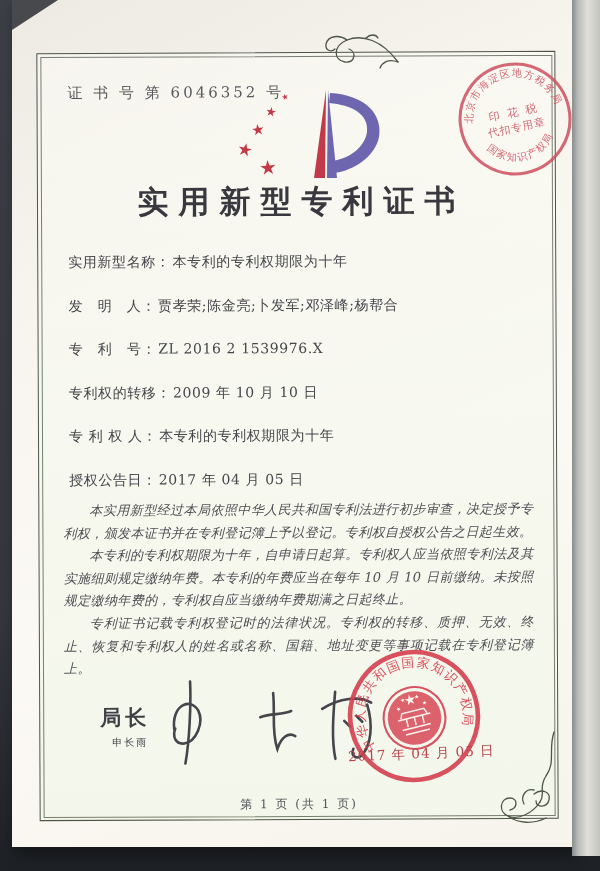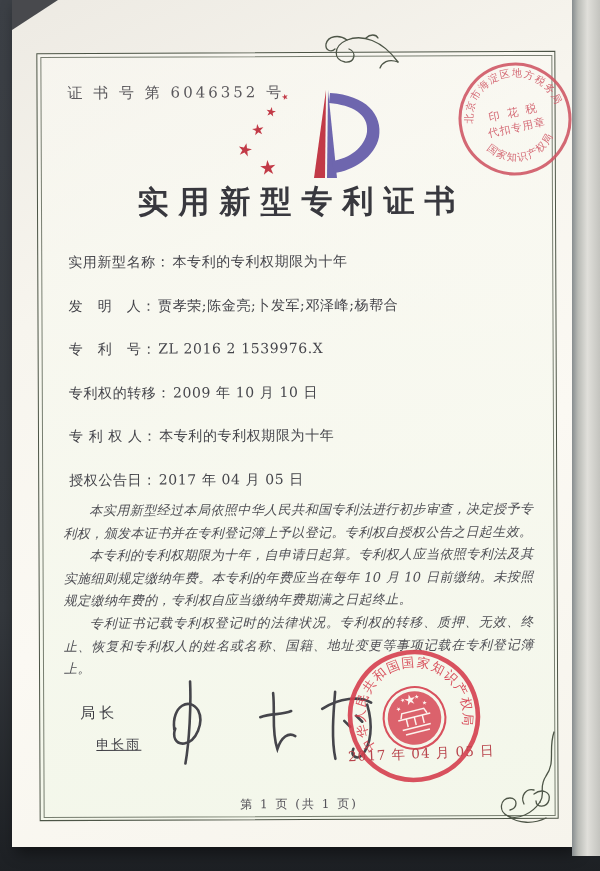--- a/index.html
+++ b/index.html
@@ -24,22 +24,22 @@
   .cert-no{position:absolute;left:30px;top:30px;font-size:15px;letter-spacing:3px;color:#5a585c;}
   .title{position:absolute;left:0;right:0;top:128px;text-align:center;font-size:31px;font-weight:600;
          letter-spacing:10px;text-indent:10px;color:#38383e;}
   .fields{position:absolute;left:30px;top:200px;right:20px;}
   .field-row{height:43.5px;font-size:14px;color:#46464c;letter-spacing:.6px;white-space:nowrap;}
   .field-row .lab{color:#44444a;}
   .field-row .val{margin-left:2px;}
   .paras{position:absolute;left:24px;top:446px;width:470px;font-size:13px;line-height:22.6px;
          color:#4f4f55;font-style:italic;letter-spacing:.4px;text-align:justify;}
   .paras p{margin:0;text-indent:2em;}
-  .sig-title{position:absolute;left:40px;top:650px;font-size:15px;letter-spacing:4px;color:#3f3f45;font-style:normal;}
-  .sig-name{position:absolute;left:56px;top:682px;font-size:13px;letter-spacing:2px;color:#3f3f45;text-decoration:underline;}
+  .sig-title{position:absolute;left:60px;top:650px;font-size:21px;letter-spacing:4px;color:#3f3f45;font-style:normal;font-weight:bold;}
+  .sig-name{position:absolute;left:72px;top:682px;font-size:10px;letter-spacing:2px;color:#3f3f45;}
   .sig-svg{position:absolute;left:104px;top:612px;}
   .footer{position:absolute;left:0;right:0;bottom:6px;text-align:center;font-size:12px;letter-spacing:2px;color:#55535a;}
   
   .tax-seal{position:absolute;left:442px;top:58px;color:var(--seal-red,#cf5563);opacity:.88;}
   .issue-seal{position:absolute;left:332px;top:646px;color:var(--issue-red,#d6404f);opacity:.9;}
   .seal-date{position:absolute;left:336px;top:745px;width:150px;font-size:13.5px;letter-spacing:1px;
              color:var(--date-red,#bc4049);transform:rotate(-2.5deg);font-style:normal;}
   .logo{position:absolute;left:218px;top:84px;}
   .orn-top{position:absolute;left:308px;top:32px;color:var(--frame-green,#4d5547);}
   .orn-br{position:absolute;left:478px;top:730px;color:var(--frame-green,#4d5547);}

